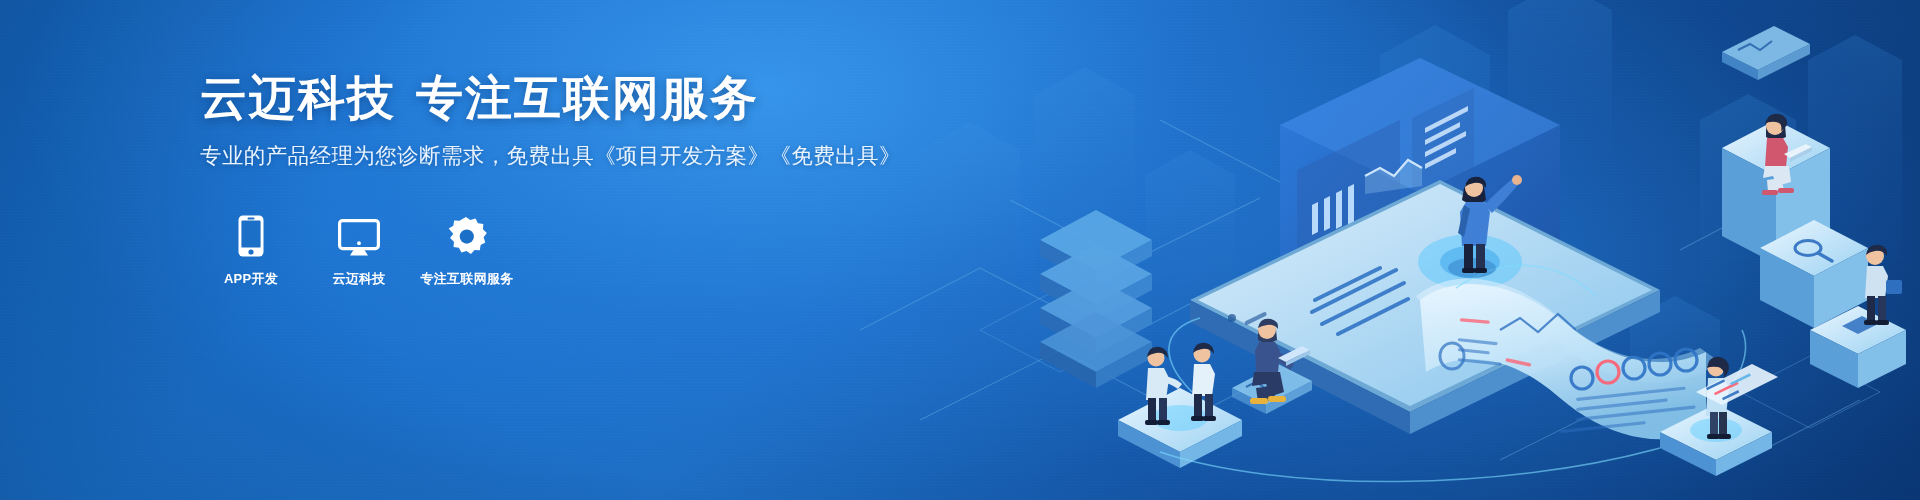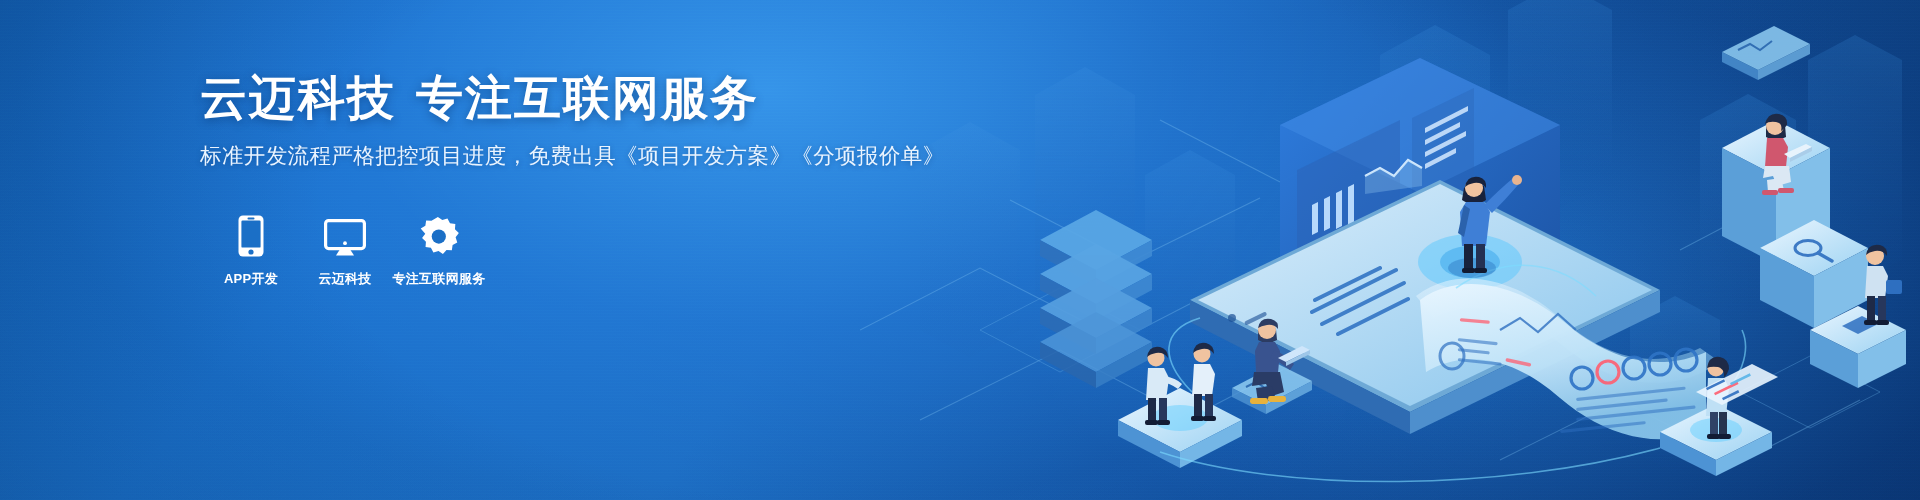--- a/index.html
+++ b/index.html
@@ -34,21 +34,21 @@
   }
   .title .gap{display:inline-block;width:20px;}
   .sub{
     color:#eaf4ff;font-size:21.5px;line-height:34px;letter-spacing:.4px;
     margin:0;white-space:nowrap;font-weight:400;
     text-shadow:0 1px 5px rgba(4,40,95,.35);
   }
   .sub.l1{margin-top:14px;}
 
   
-  .services{display:flex;margin-top:38px;margin-left:14px;}
+  .services{display:flex;margin-top:38px;margin-left:14px;gap:14px;}
   .svc{
     width:74px;display:flex;flex-direction:column;align-items:center;
     cursor:pointer;margin-right:20px;
   }
   .svc .glyph{
     height:46px;display:flex;align-items:flex-end;justify-content:center;
   }
   .svc .glyph svg{display:block;fill:#ffffff;}
   .svc .cap{
     margin-top:13px;color:#ffffff;font-size:13px;font-weight:bold;
@@ -404,21 +404,21 @@
     </svg>
   </div>
 
   <div class="texture"></div>
   <div class="vignette"></div>
 
   <div class="content">
 
     <h1 class="title"><span>云迈科技</span><span class="gap"></span><span>专注互联网服务</span></h1>
 
-    <p class="sub l1">标准开发流程严格把控项目进度，免费出具《项目开发方案》《分项报价单》</p>
+    <p class="sub l1">专业的产品经理为您诊断需求，免费出具《项目开发方案》《免费出具》</p>
 
     <div class="services">
 
       <div class="svc">
         <span class="glyph">
           <svg width="26" height="42" viewBox="0 0 26 42">
             <rect x="0.5" y="0.5" width="25" height="41" rx="4.5" fill="#fff"></rect>
             <rect x="3.4" y="5.6" width="19.2" height="27" rx="1.2" fill="#1b6fc6"></rect>
             <rect x="9.5" y="2.6" width="7" height="1.8" rx="0.9" fill="#1b6fc6"></rect>
             <circle cx="13" cy="37" r="2.6" fill="#1b6fc6"></circle>

